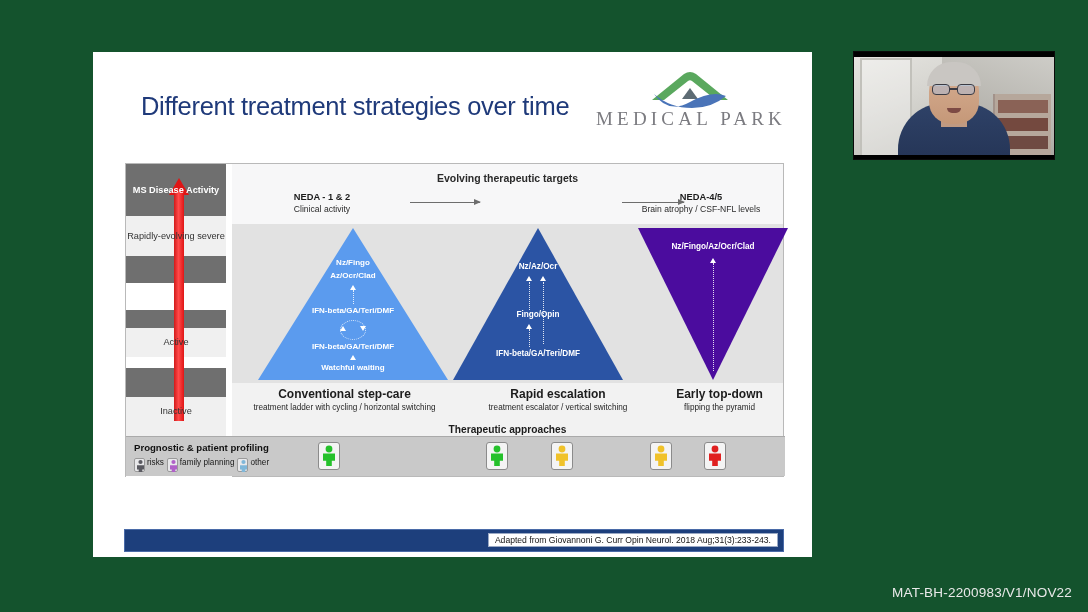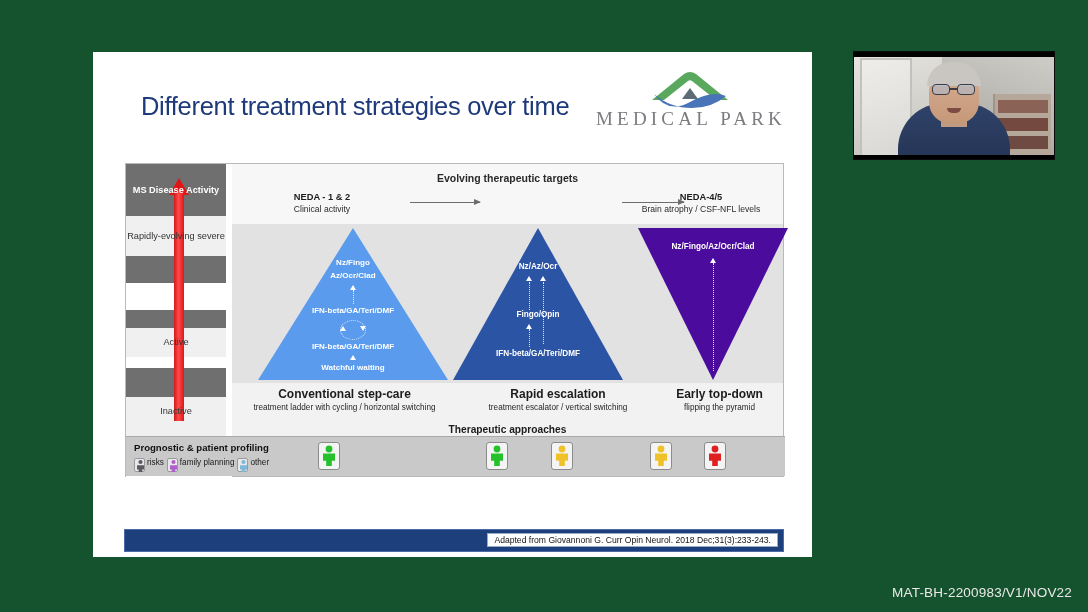--- a/index.html
+++ b/index.html
@@ -397,21 +397,21 @@
         <div class="person-box" style="left:578px;top:5px;">
           <svg class="person-fig" viewBox="0 0 16 22" width="16" height="22">
             <circle cx="8" cy="4" r="3.4" fill="#e02020"></circle>
               <path d="M2 8.6h12v7.2h-3.2V21H5.2v-5.2H2Z" fill="#e02020"></path>
           </svg>
         </div>
       </div>
     </div>
 
     <div id="footer-bar">
-      <div id="citation">Adapted from Giovannoni G. Curr Opin Neurol. 2018 Dec;31(3):233-243.</div>
+      <div id="citation">Adapted from Giovannoni G. Curr Opin Neurol. 2018 Aug;31(3):233-243.</div>
     </div>
   </div>
 
   <div id="webcam">
     <div class="wc-wallL"></div>
     <div class="wc-wallR"></div>
     <div class="wc-doorL"></div>
     <div class="wc-shelf">
       <div class="row"></div>
         <div class="row"></div>

